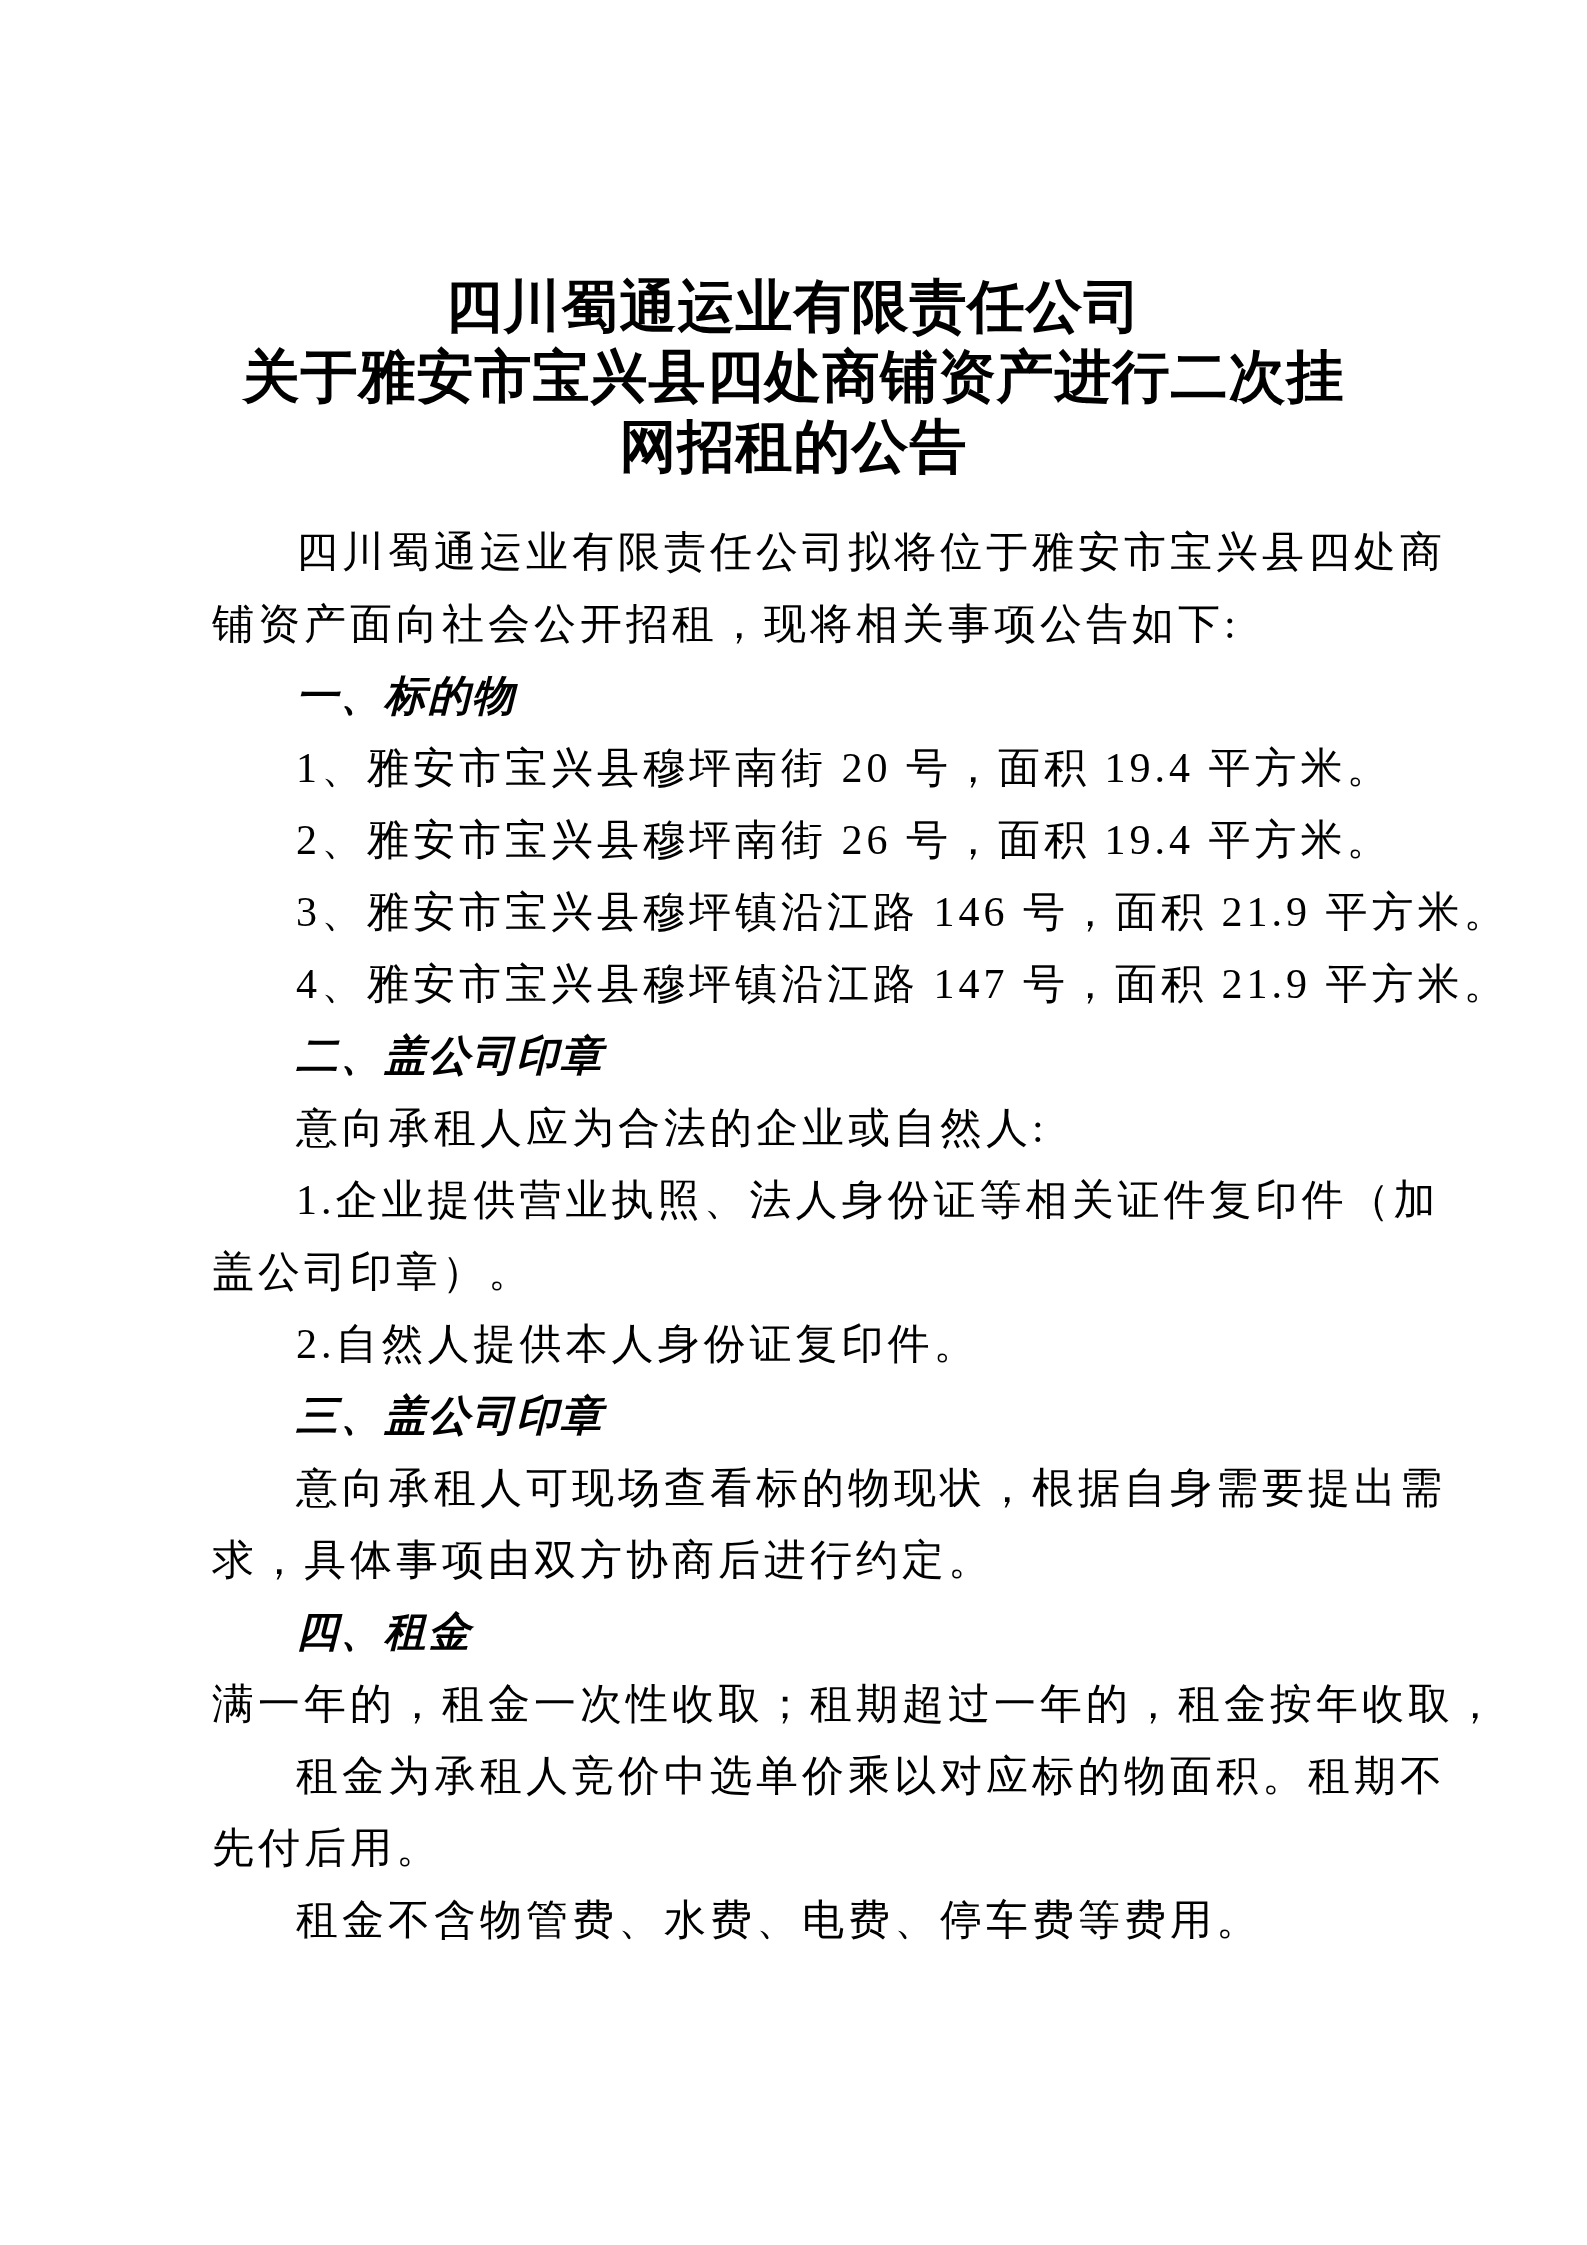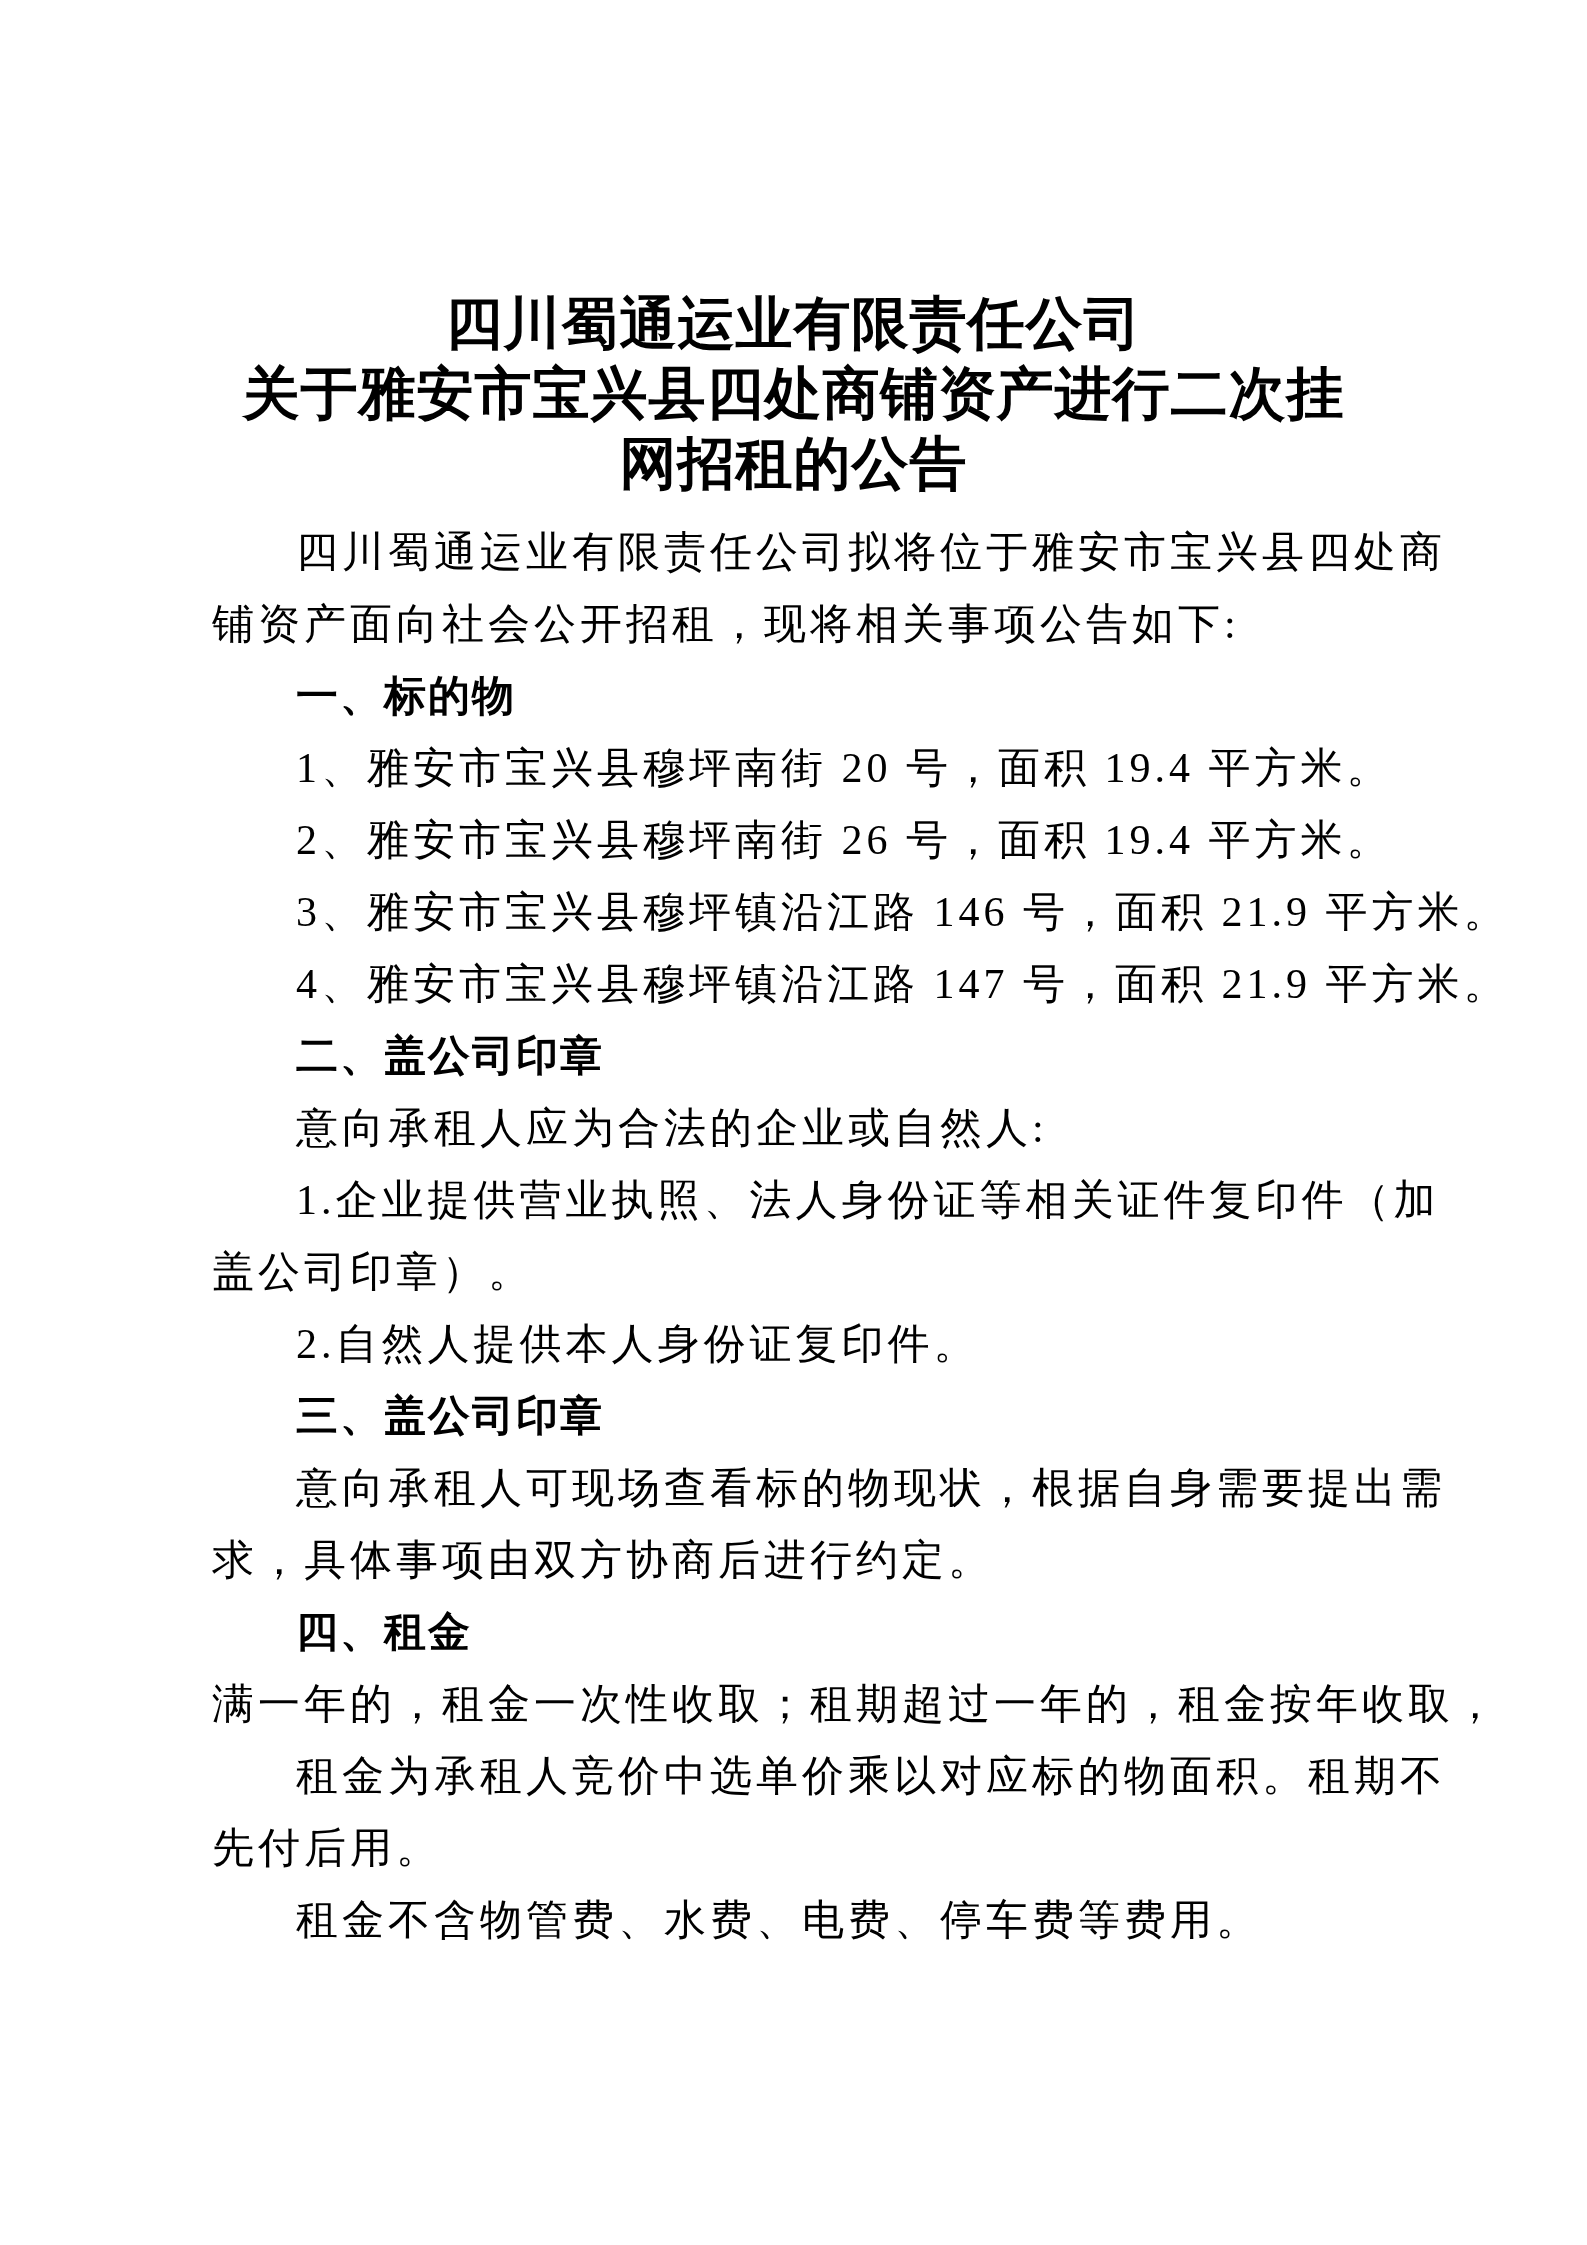--- a/index.html
+++ b/index.html
@@ -14,23 +14,23 @@
     background: #ffffff;
     color: #000000;
     overflow: hidden;
     font-family: "Liberation Serif", serif;
   }
   .doc-title {
     position: absolute;
     top: 276px;
     left: 90px;
     right: 90px;
-    margin: 12px;
+    margin: 0;
     text-align: center;
-    font-family: Liberation Sans, sans-serif;
+    font-family: Liberation Mono, monospace;
     font-weight: bold;
     font-size: 57px;
     line-height: 70px;
     letter-spacing: 1px;
     white-space: nowrap;
   }
   .doc-body {
     position: absolute;
     top: 516px;
     left: 212px;
@@ -43,20 +43,21 @@
     white-space: nowrap;
     height: 72px;
   }
   .indent {
     padding-left: 84px;
   }
   .heading {
     font-family: "Liberation Sans", sans-serif;
     font-weight: bold;
     letter-spacing: 2px;
+    font-style: italic;
   }
 </style>
 </head>
 <body>
 
 <div class="page">
 
   <h1 class="doc-title">
     <div class="t-line">四川蜀通运业有限责任公司</div>
     <div class="t-line">关于雅安市宝兴县四处商铺资产进行二次挂</div>

